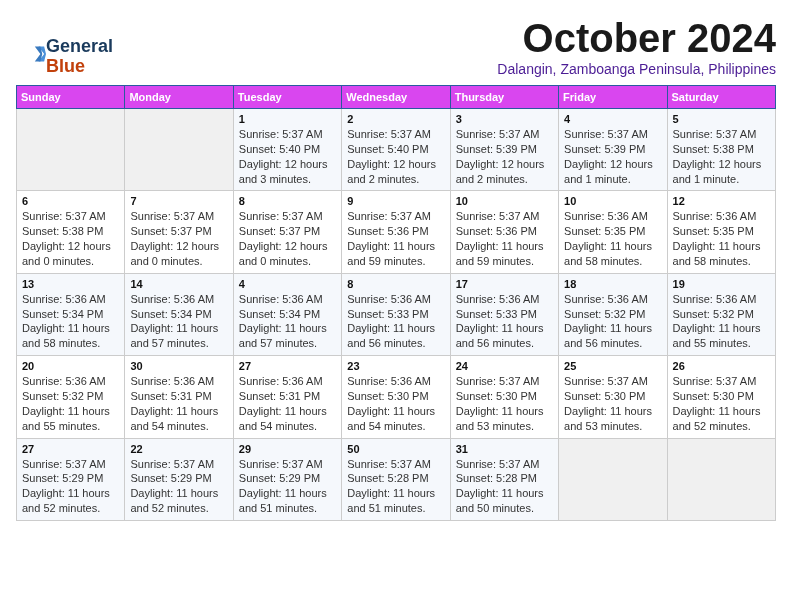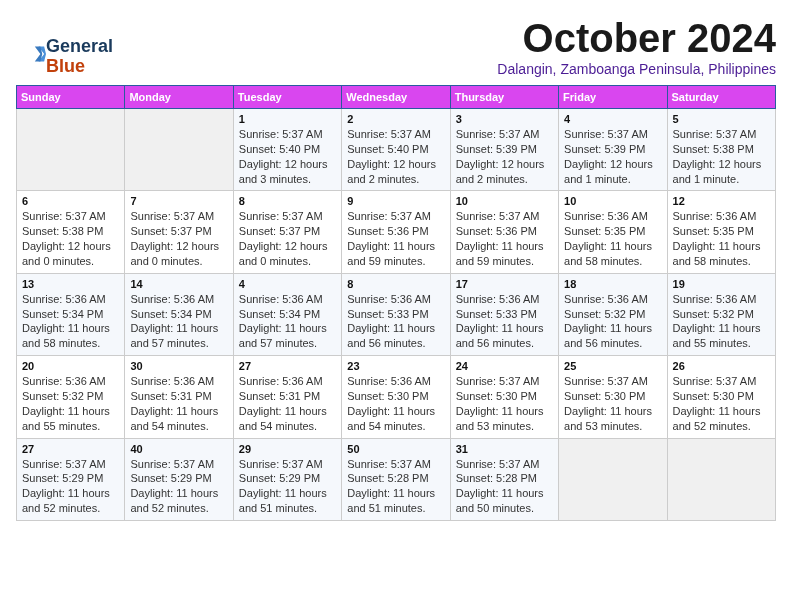--- a/index.html
+++ b/index.html
@@ -291,21 +291,21 @@
         </td>
       </tr>
       <tr>
         <td>
           <div class="day-num">27</div>
           <div class="day-info">Sunrise: 5:37 AM
 Sunset: 5:29 PM
 Daylight: 11 hours and 52 minutes.</div>
         </td>
         <td>
-          <div class="day-num">40</div>
+          <div class="day-num">22</div>
           <div class="day-info">Sunrise: 5:37 AM
 Sunset: 5:29 PM
 Daylight: 11 hours and 52 minutes.</div>
         </td>
         <td>
           <div class="day-num">29</div>
           <div class="day-info">Sunrise: 5:37 AM
 Sunset: 5:29 PM
 Daylight: 11 hours and 51 minutes.</div>
         </td>

